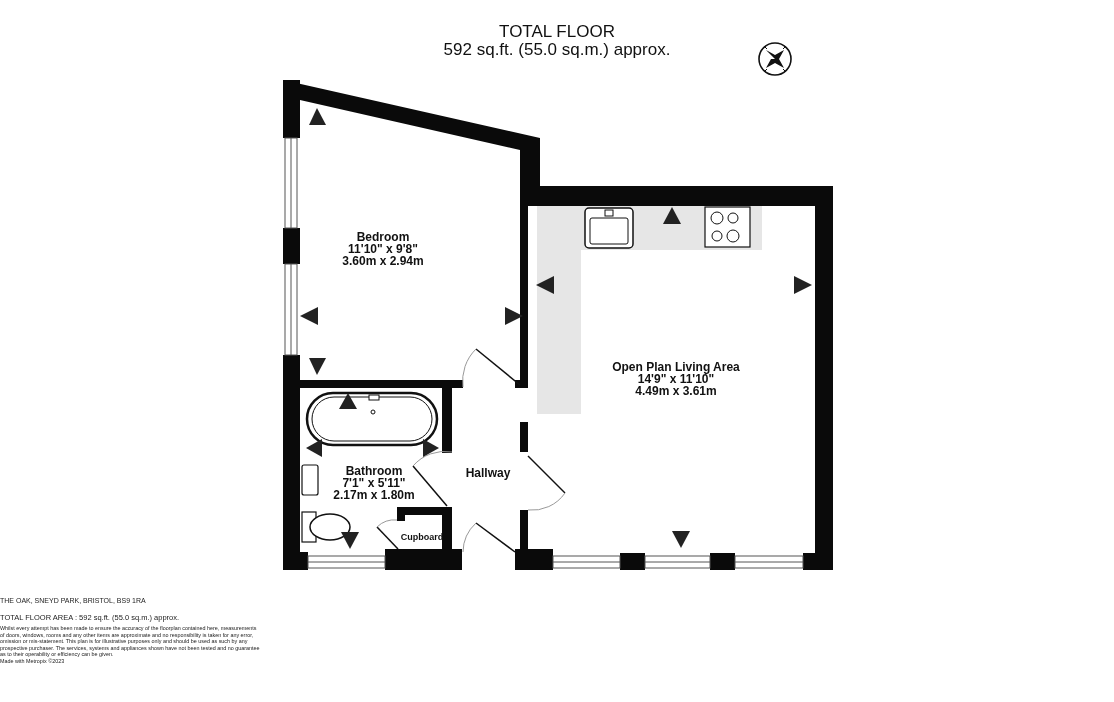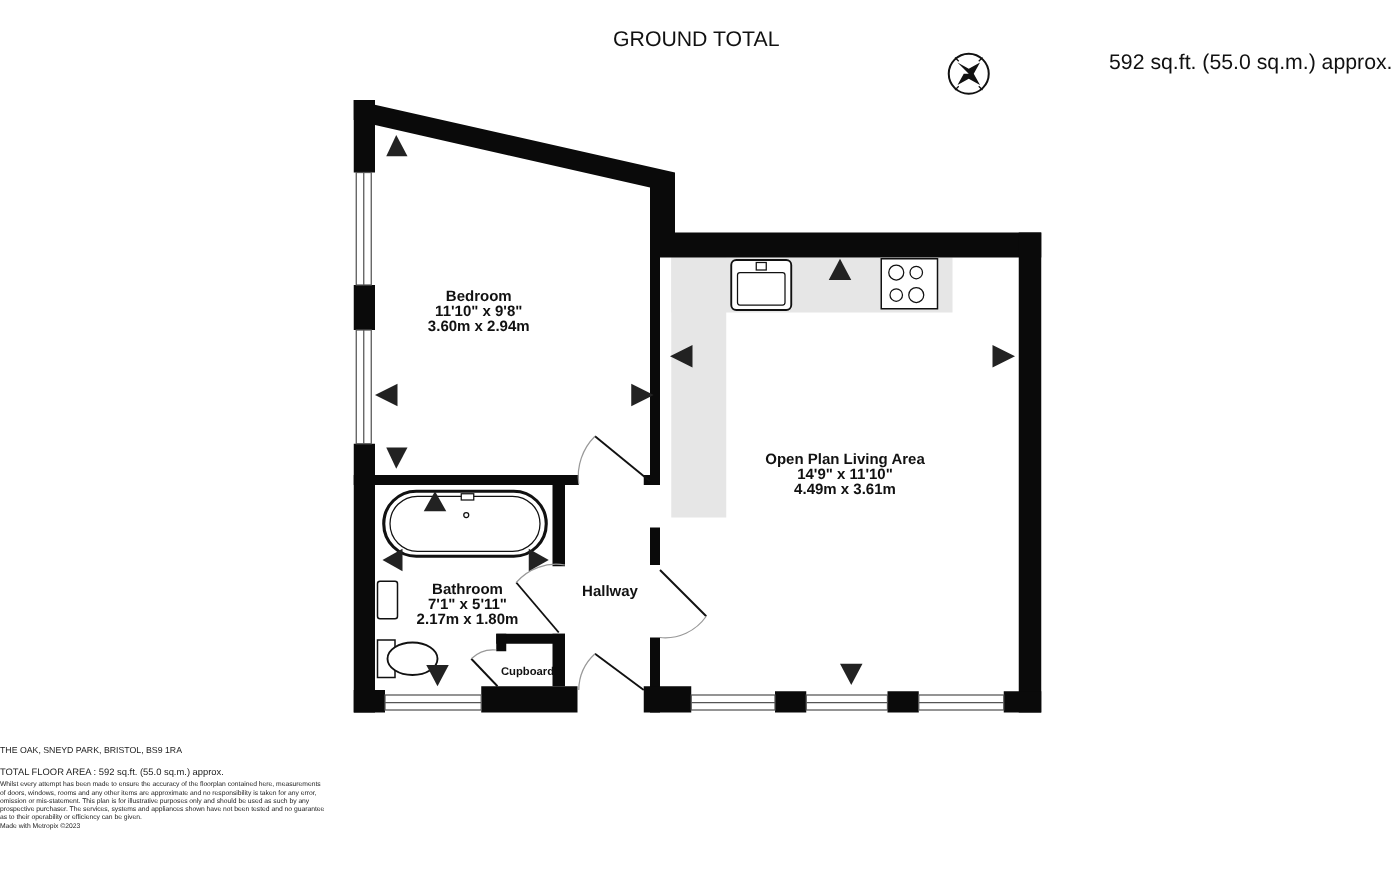--- a/index.html
+++ b/index.html
@@ -1,30 +1,30 @@
 <!DOCTYPE html>
 <html><head>
 <meta charset="utf-8">
 <style>
   html, body { margin:0; padding:0; background:#ffffff; }
   body { width:1114px; height:702px; position:relative; overflow:hidden; font-family:"Liberation Sans", sans-serif; }
   .title { position:absolute; left:0; width:1114px; text-align:center; color:#111; }
   .t1 { top:22px; font-size:17px; }
-  .t2 { top:40px; font-size:17px;text-align:right; }
+  .t2 { top:40px; font-size:17px; }
   svg.plan { position:absolute; left:0; top:0; }
   .room-label { font-family:"Liberation Sans", sans-serif; font-weight:bold; font-size:12px; fill:#111; text-anchor:middle; }
   .footer { position:absolute; left:0; width:1114px; text-align:left; color:#222; }
   .f1 { top:597px; font-size:7px; }
   .f2 { top:613px; font-size:7.5px; }
   .f3 { top:625px; font-size:5.4px; line-height:6.6px; }
 </style>
 </head>
 <body>
 
-<div class="title t1">GROUND TOTAL</div>
+<div class="title t1">TOTAL FLOOR</div>
 <div class="title t2">592 sq.ft. (55.0 sq.m.) approx.</div>
 
 <svg class="plan" width="1114" height="702" viewBox="0 0 1114 702">
 
   <g>
     <circle cx="775" cy="59" r="16" fill="none" stroke="#111" stroke-width="1.6"></circle>
     <path d="M775 59 L766 50 L775 55 L784 50 L779 59 L784 68 L775 63 L766 68 L771 59 Z" fill="#111"></path>
     <path d="M764 46 l3 3 M786 46 l-3 3 M764 72 l3 -3 M786 72 l-3 -3" stroke="#111" stroke-width="1"></path>
   </g>
 

